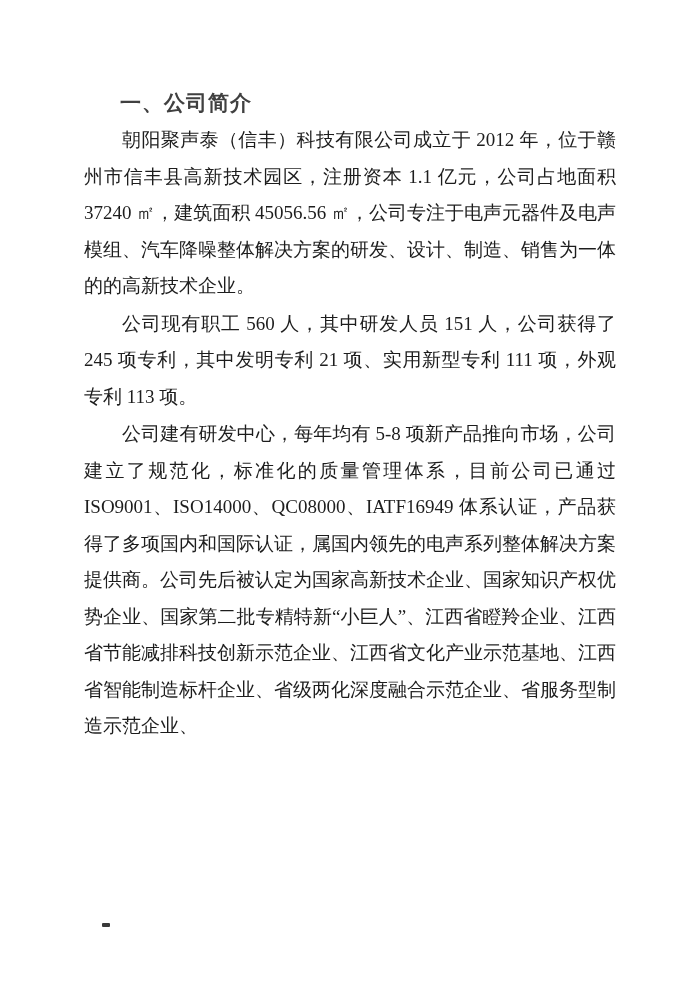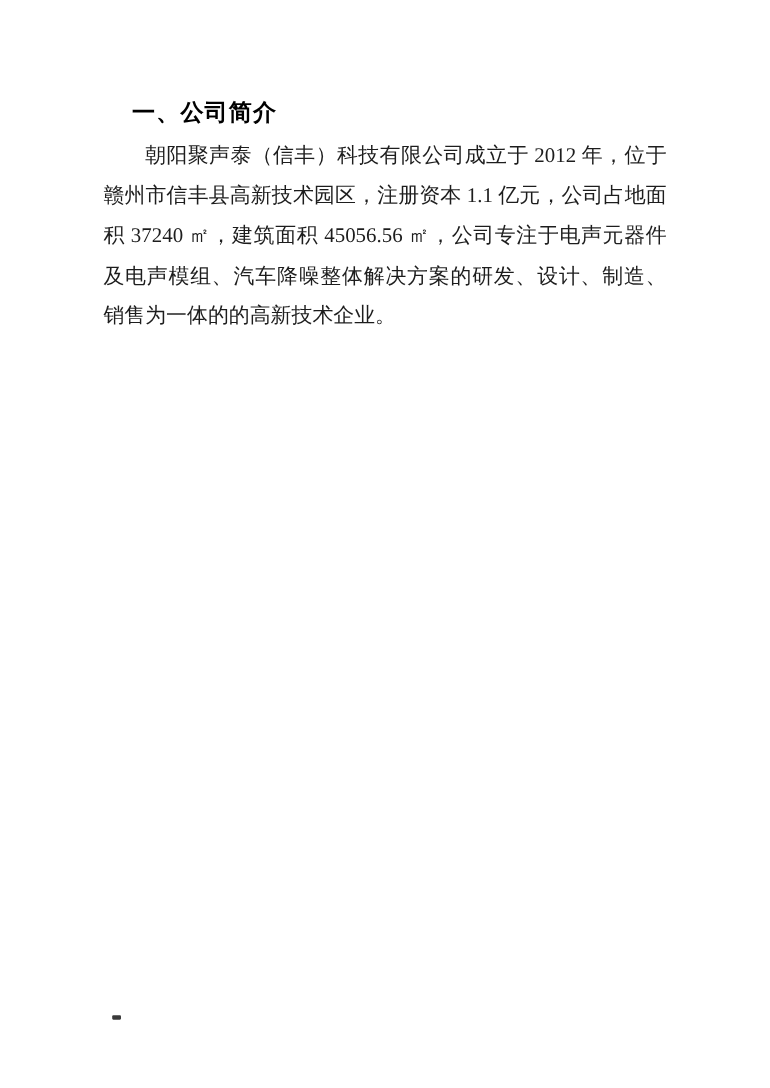--- a/index.html
+++ b/index.html
@@ -22,24 +22,24 @@
     width: 534px;
   }
   .doc-title {
     margin: 0 0 9px 0;
     font-family: "Liberation Sans", sans-serif;
     font-weight: bold;
     font-size: 21px;
     line-height: 21px;
     text-indent: 37px;
     letter-spacing: 1px;
-    color: #000000;
+    color: #404040;
   }
   .para {
-    margin: 11px;
+    margin: 1px;
     font-size: 19px;
     line-height: 36.5px;
     text-align: justify;
     text-justify: inter-ideograph;
     text-indent: 38px;
     color: #1d1d1d;
   }
   .stray-mark {
     position: absolute;
     left: 102px;
@@ -50,15 +50,17 @@
     border-radius: 1px;
   }
 </style>
 </head>
 <body>
 
 <div class="page">
   <div class="content">
     <h2 class="doc-title">一、公司简介</h2>
     <p class="para">朝阳聚声泰（信丰）科技有限公司成立于 2012 年，位于赣州市信丰县高新技术园区，注册资本 1.1 亿元，公司占地面积 37240 ㎡，建筑面积 45056.56 ㎡，公司专注于电声元器件及电声模组、汽车降噪整体解决方案的研发、设计、制造、销售为一体的的高新技术企业。</p>
+    <p class="para">公司现有职工 560 人，其中研发人员 151 人，公司获得了 245 项专利，其中发明专利 21 项、实用新型专利 111 项，外观专利 113 项。</p>
+    <p class="para">公司建有研发中心，每年均有 5-8 项新产品推向市场，公司建立了规范化，标准化的质量管理体系，目前公司已通过 ISO9001、ISO14000、QC08000、IATF16949 体系认证，产品获得了多项国内和国际认证，属国内领先的电声系列整体解决方案提供商。公司先后被认定为国家高新技术企业、国家知识产权优势企业、国家第二批专精特新“小巨人”、江西省瞪羚企业、江西省节能减排科技创新示范企业、江西省文化产业示范基地、江西省智能制造标杆企业、省级两化深度融合示范企业、省服务型制造示范企业、</p>
   </div>
   <div class="stray-mark"></div>
 </div>
 
 </body></html>

